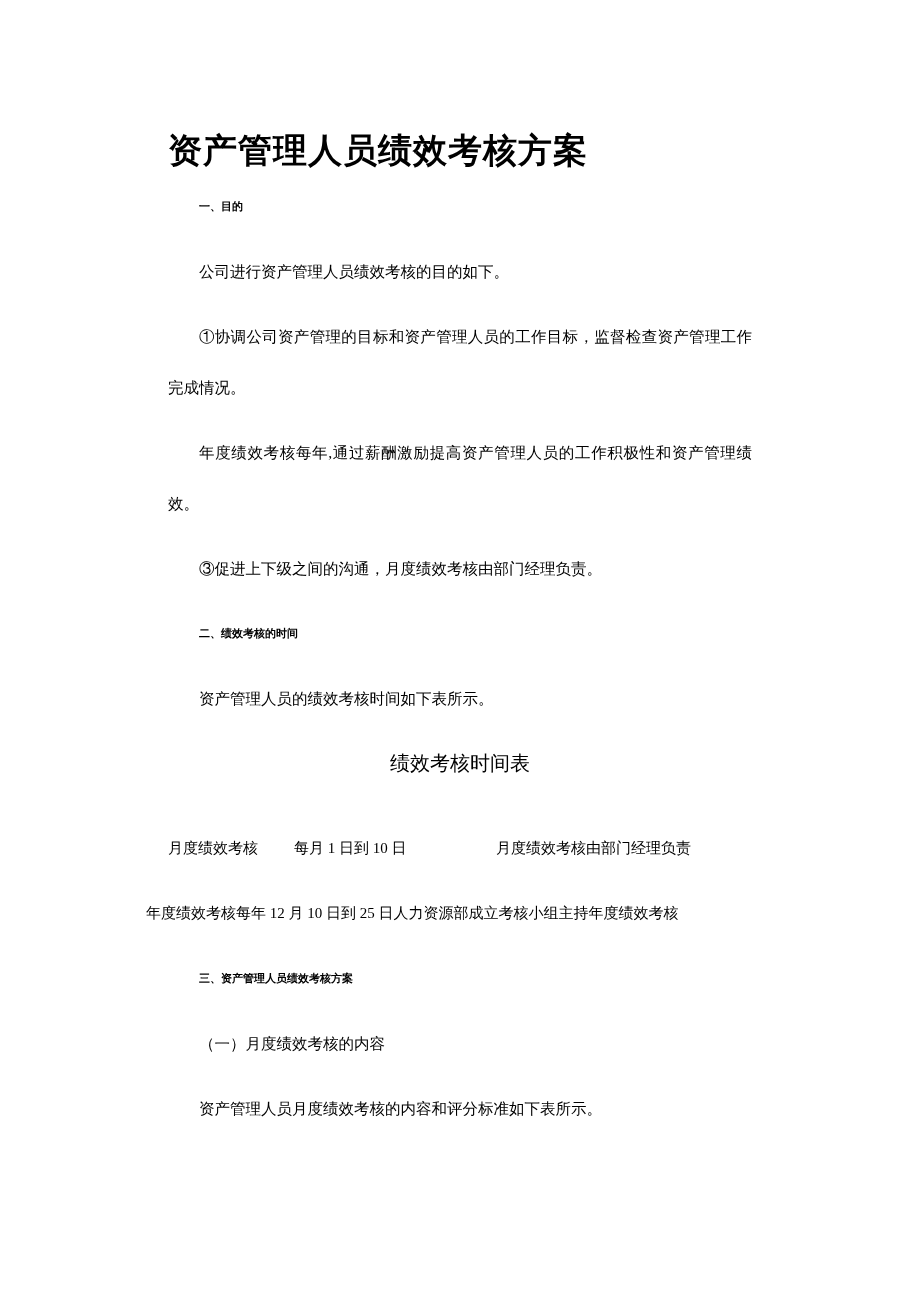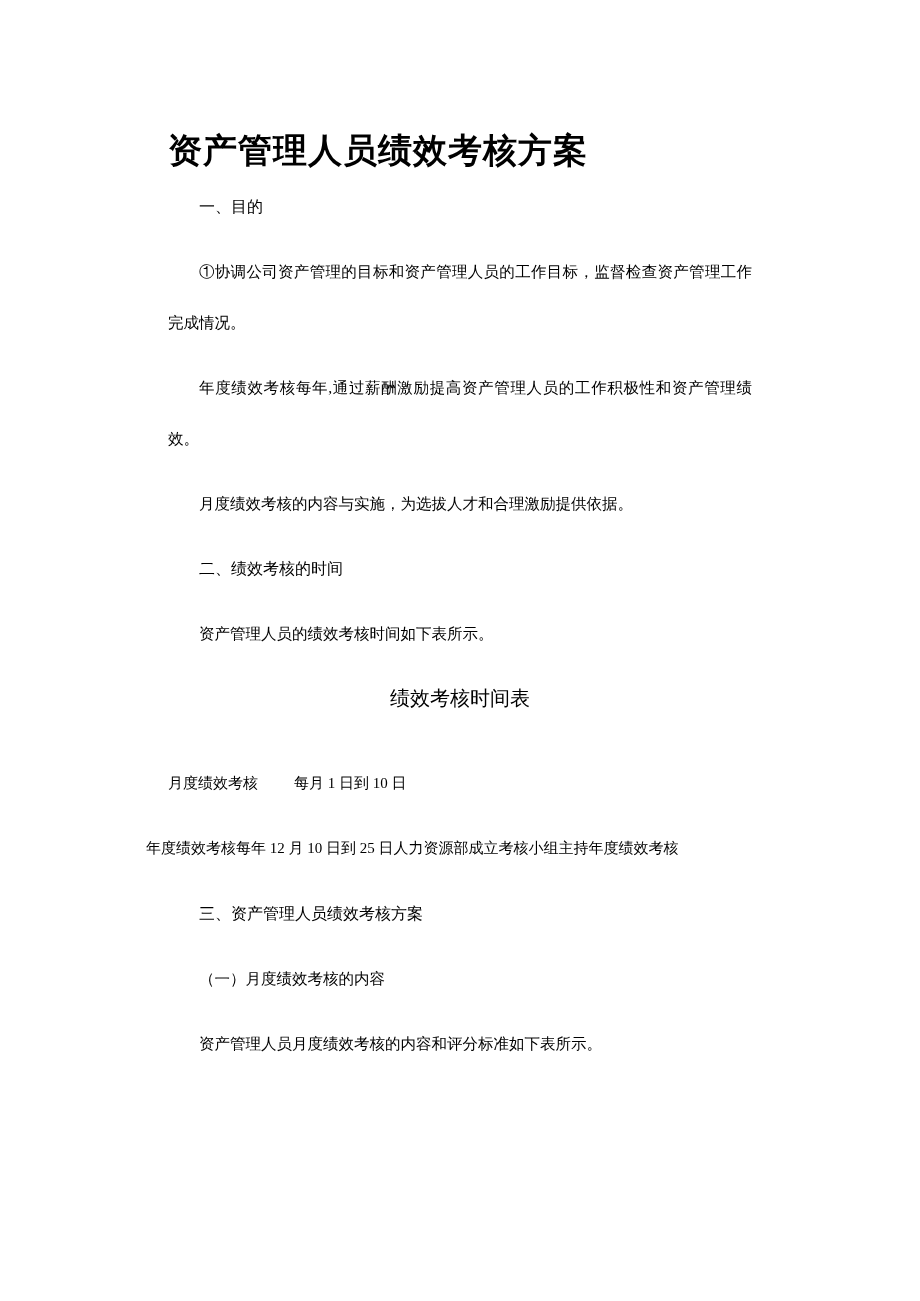--- a/index.html
+++ b/index.html
@@ -21,22 +21,22 @@
     margin: 0 0 11px 0;
     font-family: "DejaVu Serif", "Liberation Serif", serif;
     font-weight: bold;
     font-size: 34px;
     line-height: 40px;
     letter-spacing: 1px;
   }
   .heading {
     margin: 0 0 14px 0;
     font-family: "Liberation Sans", "DejaVu Sans", sans-serif;
-    font-weight: normal;
-    font-size: 16px;
+    font-weight: bold;
+    font-size: 11px;
     line-height: 51px;
     text-indent: 31px;
     white-space: nowrap;
   }
   .para {
     margin: 0 0 14px 0;
     font-size: 15.5px;
     line-height: 51px;
     text-indent: 31px;
     text-align: justify;
@@ -84,37 +84,39 @@
 </head>
 <body>
 
 <div class="page">
   <div class="content">
 
     <h1 class="doc-title">资产管理人员绩效考核方案</h1>
 
     <h2 class="heading">一、目的</h2>
 
+    <p class="para">公司进行资产管理人员绩效考核的目的如下。</p>
 
     <p class="para">①协调公司资产管理的目标和资产管理人员的工作目标，监督检查资产管理工作完成情况。</p>
 
     <p class="para">年度绩效考核每年,通过薪酬激励提高资产管理人员的工作积极性和资产管理绩效。</p>
 
-    <p class="para">月度绩效考核的内容与实施，为选拔人才和合理激励提供依据。</p>
+    <p class="para">③促进上下级之间的沟通，月度绩效考核由部门经理负责。</p>
 
     <h2 class="heading">二、绩效考核的时间</h2>
 
     <p class="para">资产管理人员的绩效考核时间如下表所示。</p>
 
     <p class="caption">绩效考核时间表</p>
 
     <div class="tbl">
       <div class="tbl-row">
         <span class="cell c-r1a">月度绩效考核</span>
         <span class="cell c-r1b">每月 1 日到 10 日</span>
+        <span class="cell c-r1c">月度绩效考核由部门经理负责</span>
       </div>
       <div class="tbl-row">
         <span class="cell c-r2">年度绩效考核每年 12 月 10 日到 25 日人力资源部成立考核小组主持年度绩效考核</span>
       </div>
     </div>
 
     <h2 class="heading">三、资产管理人员绩效考核方案</h2>
 
     <p class="subheading">（一）月度绩效考核的内容</p>
 

